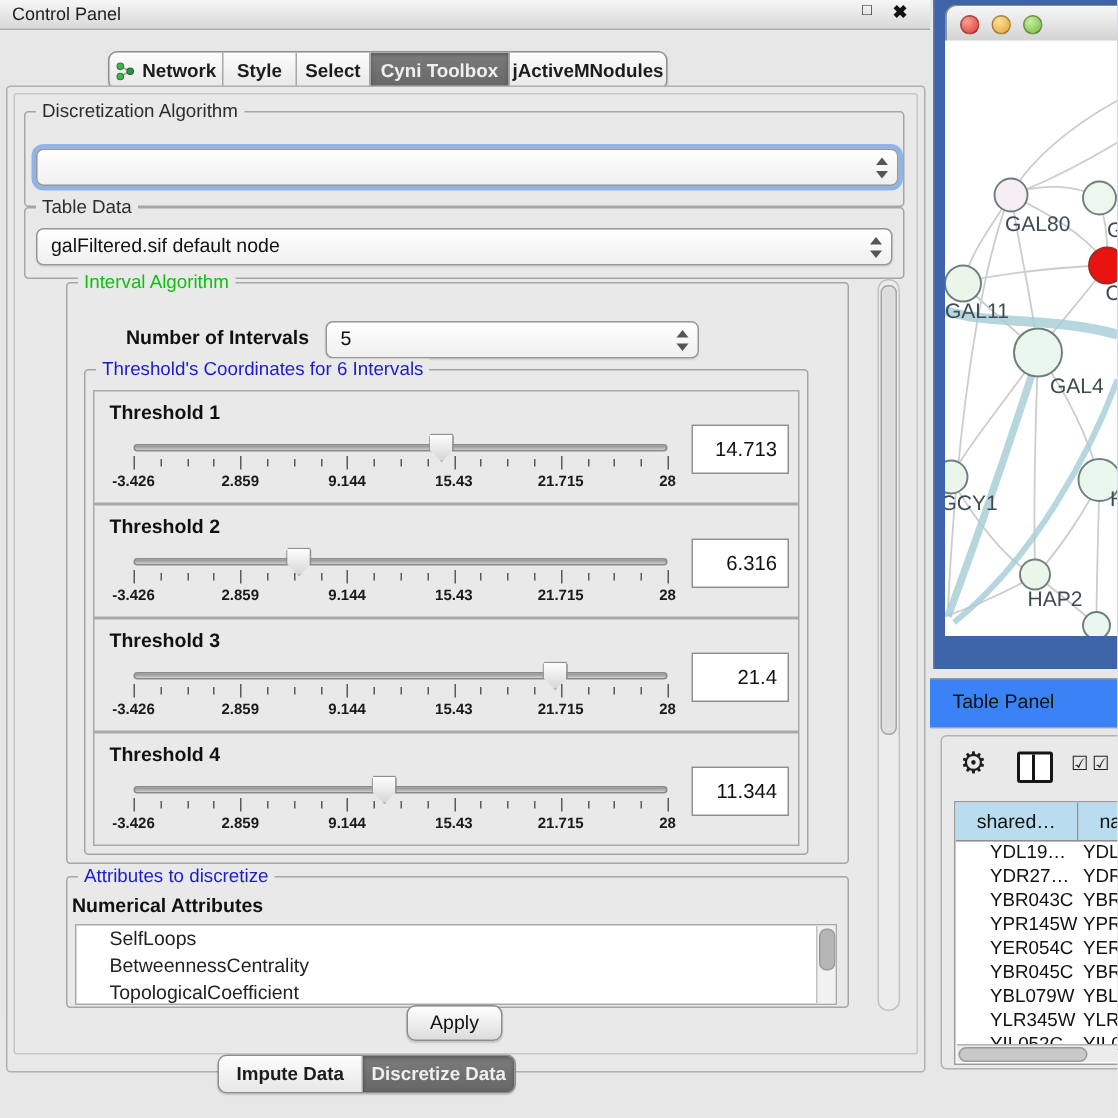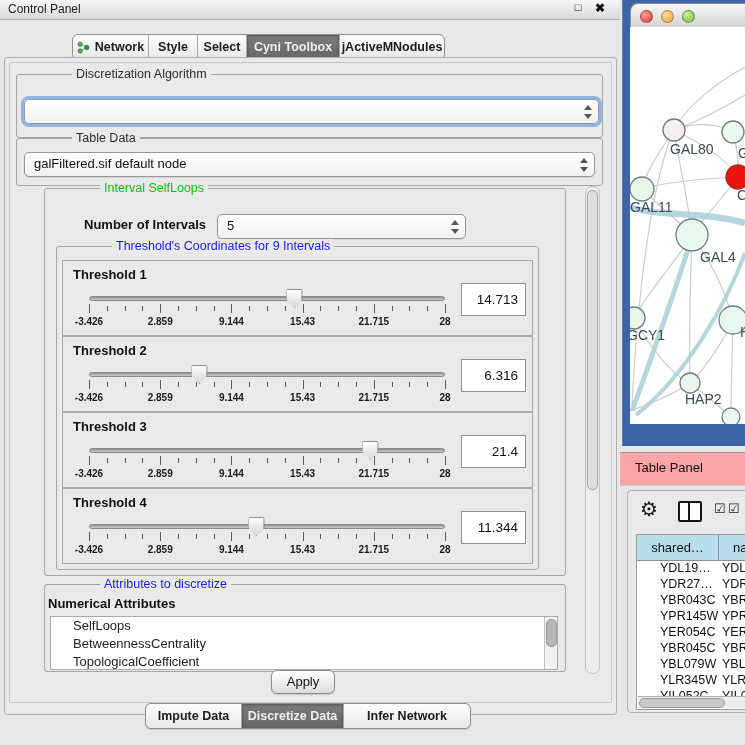--- a/index.html
+++ b/index.html
@@ -23,21 +23,21 @@
   .seg:first-child{border-left:none;}
   .seg.sel{background:linear-gradient(#7c7c7c,#666);color:#efefef;box-shadow:inset 0 1px 3px rgba(0,0,0,.35);}
   .top-tabs{left:72px;top:34px;}
   .bottom-tabs{left:145px;top:703px;}
   .net-ic{margin-right:5px;}
 
   .outer-panel{left:4px;top:57px;width:611px;height:656px;border:1px solid #b0b0b0;border-radius:3px;background:#e9e9e9;}
   .inner-panel{left:9px;top:62px;width:601px;height:639px;border:1px solid #c7c7c7;border-radius:2px;background:#e9e9e9;}
 
   .group{border:1px solid #a6a6a6;border-radius:3px;}
-  .group-title{position:absolute;top:-8px;left:7px;background:#e9e9e9;padding:0 4px;font-size:12.5px;color:#2d2d2d;margin-left:48px;}
+  .group-title{position:absolute;top:-8px;left:7px;background:#e9e9e9;padding:0 4px;font-size:12.5px;color:#2d2d2d;}
   .gt-green{color:#0cc20c;}
   .gt-blue{color:#1c1ccc;}
 
   .algo-group{left:16px;top:74px;width:585px;height:62px;}
   .td-group{left:16px;top:138px;width:585px;height:46px;}
   .interval-group{left:44px;top:188px;width:520px;height:386px;}
   .th-group{left:56px;top:246px;width:481px;height:322px;}
   .attr-group{left:44px;top:584px;width:520px;height:86px;}
 
   .combo{position:absolute;height:23px;border:1px solid #979797;border-radius:5px;
@@ -97,21 +97,21 @@
   .net-titlebar{left:630px;top:3px;width:115px;height:24px;background:linear-gradient(#f7f7f7,#d2d2d2);
     border:1px solid #8f8f8f;border-right:none;border-top-left-radius:8px;}
   .light{position:absolute;top:6px;width:13px;height:13px;border-radius:50%;border:1px solid rgba(0,0,0,.3);box-sizing:border-box;}
   .l-red{left:9px;background:radial-gradient(circle at 35% 30%,#ff9f97,#dc3a33);}
   .l-yel{left:30px;background:radial-gradient(circle at 35% 30%,#ffe09a,#e5a233);}
   .l-grn{left:51px;background:radial-gradient(circle at 35% 30%,#c8eda0,#76bc3f);}
   .net-content{left:630px;top:27px;width:115px;height:397px;background:#fff;overflow:hidden;}
   .net-content svg text{font-family:"Liberation Sans",sans-serif;font-size:14px;fill:#3d4c52;}
 
   
-  .tp-bar{left:620px;top:452px;width:125px;height:32px;background:#fca5a5;
+  .tp-bar{left:620px;top:452px;width:125px;height:32px;background:#3b82f6;
     border-top:1px solid #979797;border-bottom:1px solid #cacaca;text-decoration:underline;}
   .tp-bar span{position:absolute;left:15px;top:7px;font-size:13px;color:#111;}
   .tp-box{left:627px;top:490px;width:120px;height:221px;background:#e9e9e9;border:1px solid #b2b2b2;border-radius:4px;}
   .gear{left:640px;top:496px;font-size:20px;color:#1c1c1c;line-height:26px;}
   .cols-ic{left:678px;top:501px;width:20px;height:17px;border:2px solid #151515;border-radius:2px;background:#fff;}
   .cols-ic:before{content:"";position:absolute;left:8px;top:0;width:2px;height:100%;background:#151515;}
   .chk{top:501px;font-size:13px;color:#222;}
   .tp-table{left:636px;top:534px;width:112px;height:174px;background:#fff;border:1px solid #9c9c9c;overflow:hidden;}
   .tp-head{display:flex;height:26px;}
   .tp-head .hc{background:#b9dcee;border-right:1px solid #8f8f8f;border-bottom:1px solid #8f8f8f;
@@ -181,33 +181,33 @@
     <div class="abs combo td-combo">
       <span class="val">galFiltered.sif default node</span>
       <span class="stepper">
           <span class="up"></span>
           <span class="dn"></span>
         </span>
     </div>
 
 
     <div class="abs group interval-group">
-      <span class="group-title gt-green">Interval SelfLoops</span>
+      <span class="group-title gt-green">Interval Algorithm</span>
     </div>
     <span class="abs noi-label">Number of Intervals</span>
     <div class="abs combo noi-combo">
       <span class="val">5</span>
       <span class="stepper">
           <span class="up"></span>
           <span class="dn"></span>
         </span>
     </div>
 
     <div class="abs group th-group">
-      <span class="group-title gt-blue">Threshold's Coordinates for 9 Intervals</span>
+      <span class="group-title gt-blue">Threshold's Coordinates for 6 Intervals</span>
     </div>
 
     <div class="threshold-box" style="top:260px;">
       <span class="tlabel">Threshold 1</span>
       <div class="slider">
         <div class="track"></div>
         <div class="thumb" style="left: 57.72%;"></div>
         <div class="ticks">
             <div class="tick major" style="left: 0%;"></div>
             <div class="tick" style="left: 5%;"></div>
@@ -378,23 +378,20 @@
     </div>
 
     <div class="abs apply-btn">Apply</div>
 
     <div class="seg-bar bottom-tabs abs">
       <div class="seg" style="width:95px;">
           <span>Impute Data</span>
         </div>
       <div class="seg sel" style="width:101px;">
           <span>Discretize Data</span>
-        </div>
-      <div class="seg" style="width:126px;">
-          <span>Infer Network</span>
         </div>
     </div>
   </div>
 
   <div class="abs net-window">
     <div class="abs net-titlebar" style="left:8px;top:3px;">
       <div class="light l-red"></div>
       <div class="light l-yel"></div>
       <div class="light l-grn"></div>
     </div>

